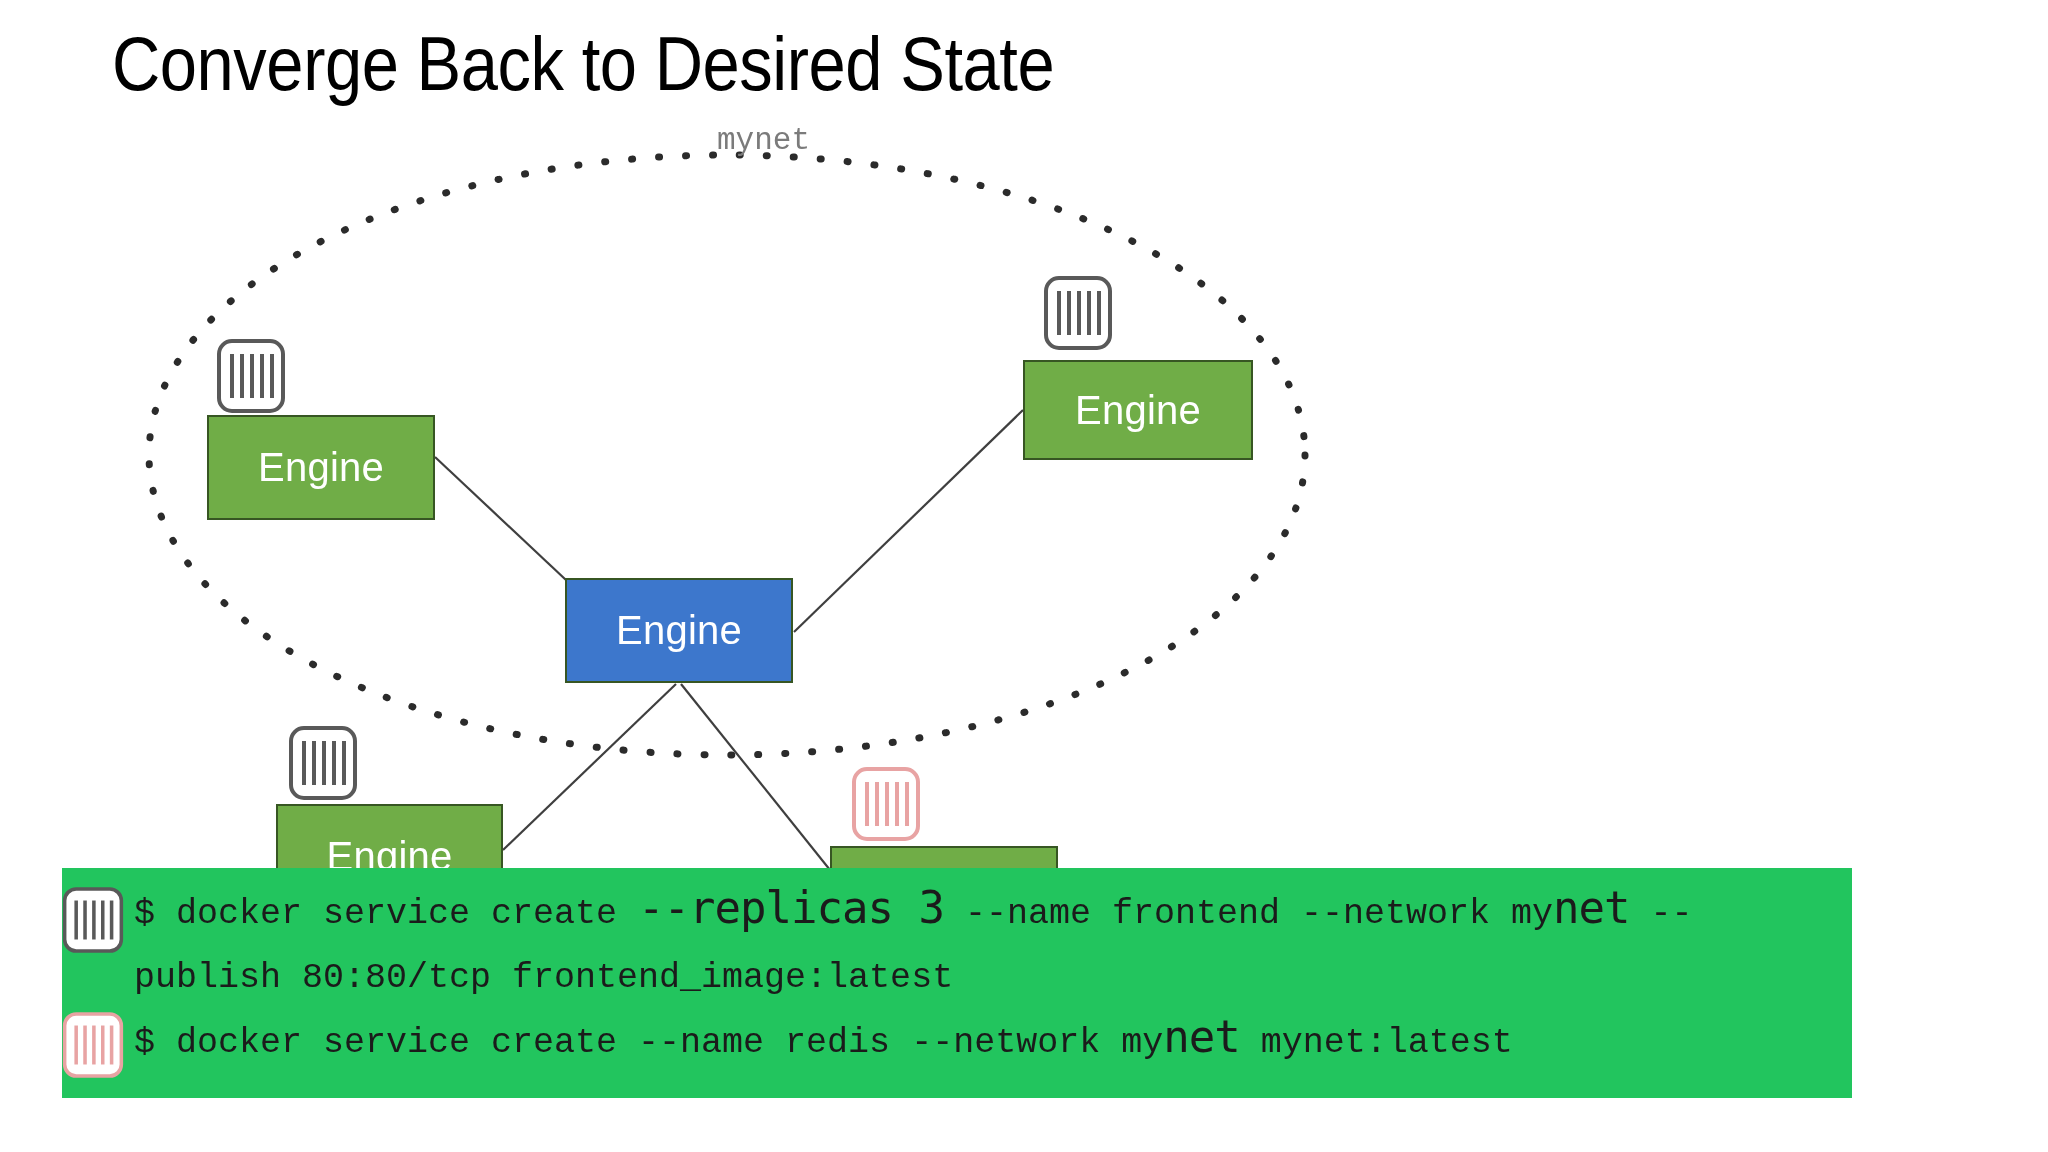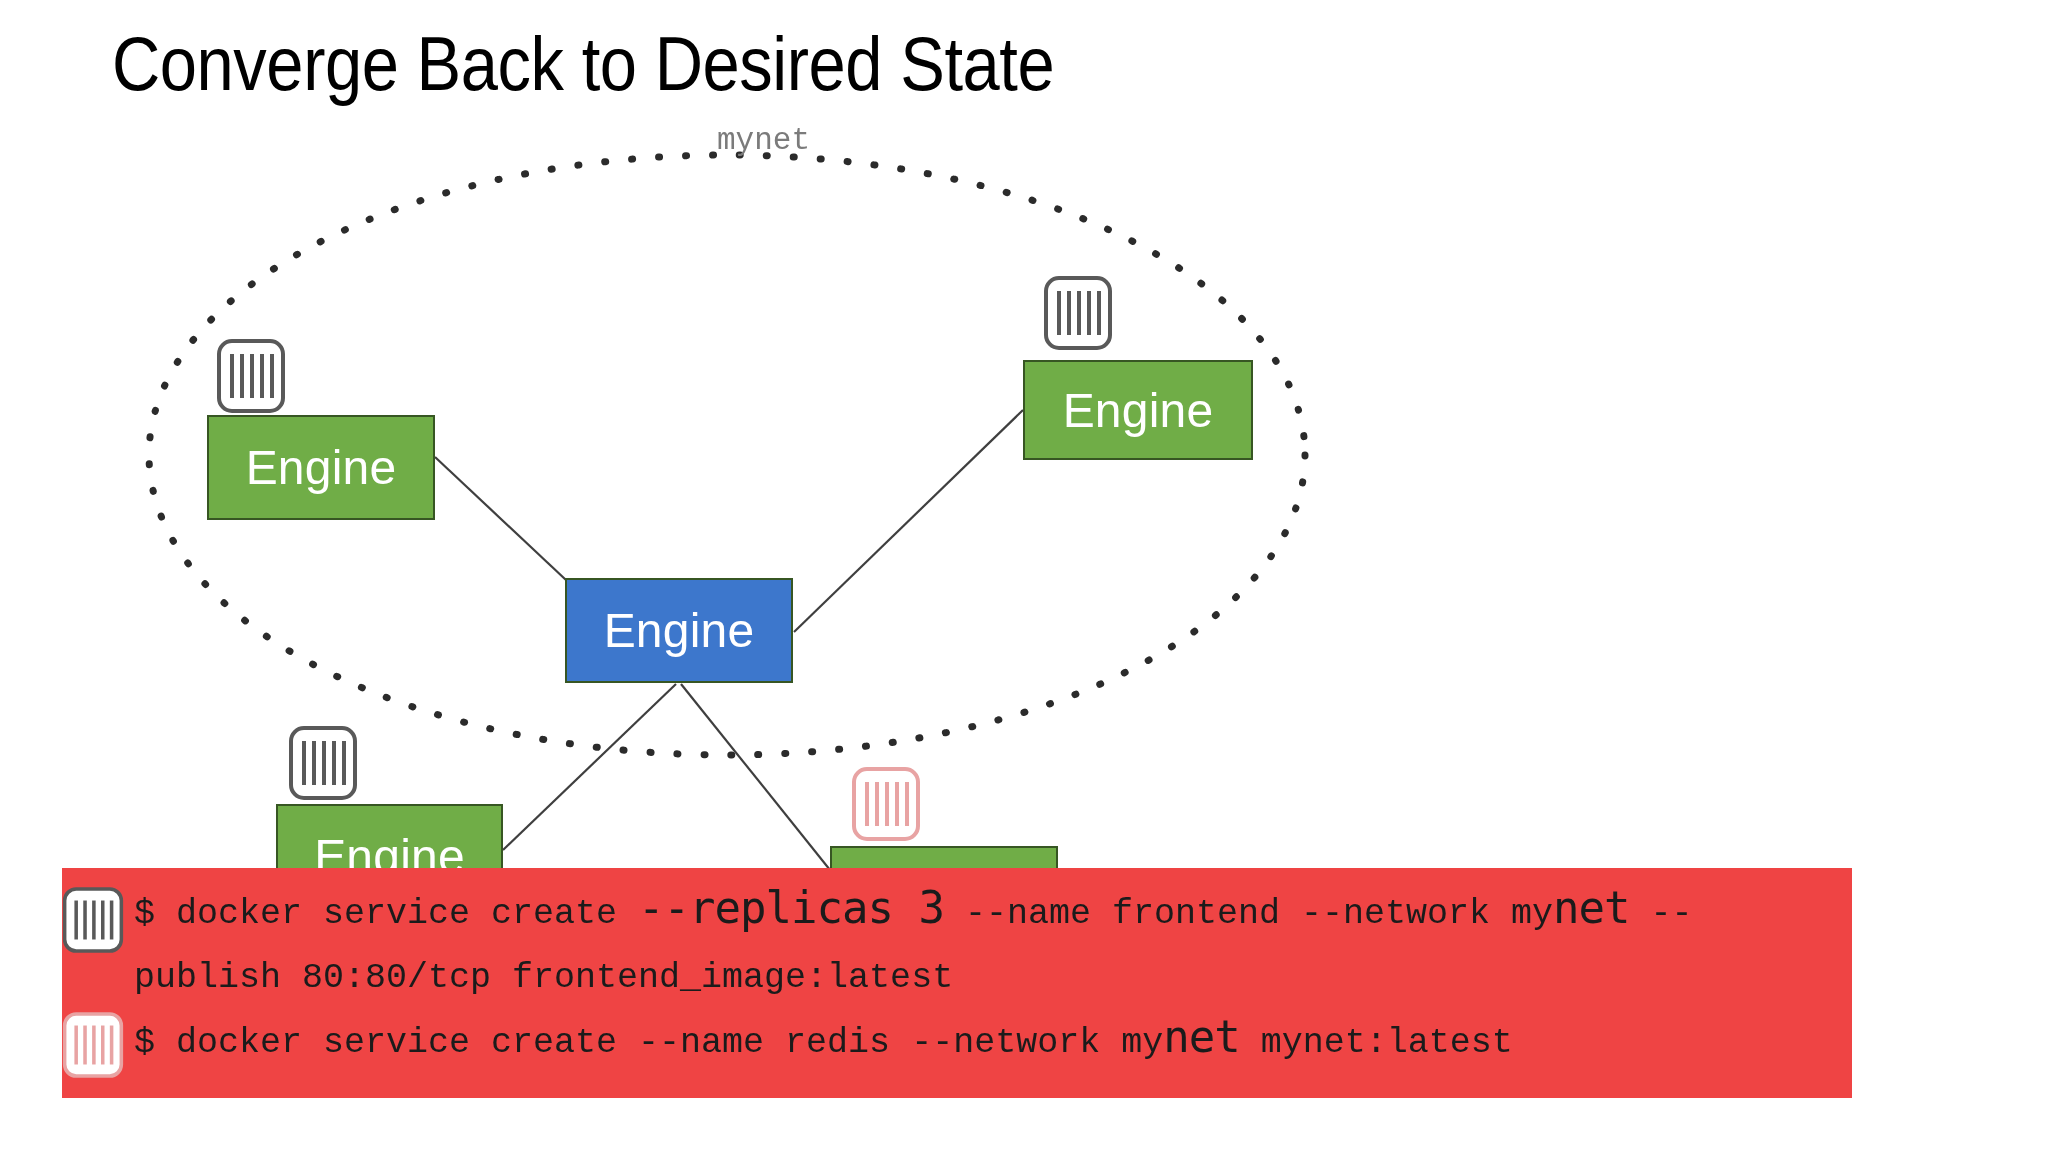--- a/index.html
+++ b/index.html
@@ -47,21 +47,21 @@
 
   .engine-node {
     position: absolute;
     box-sizing: border-box;
     border: 2px solid #375623;
     display: flex;
     align-items: center;
     justify-content: center;
     color: #ffffff;
     font-family: "Liberation Sans Narrow", "Liberation Sans", sans-serif;
-    font-size: 48px;
+    font-size: 40px;
     font-weight: 400;
     letter-spacing: 0.2px;
   }
   .engine-node.green { background: #70AD47; }
   .engine-node.blue  { background: #3D77CC; }
 
   
   .ctr-icon {
     position: absolute;
   }
@@ -73,21 +73,21 @@
     white-space: nowrap;
   }
 
   
   #code-block {
     position: absolute;
     left: 62px;
     top: 868px;
     width: 1790px;
     height: 230px;
-    background: #ef4444;
+    background: #22c55e;
   }
   .code-row {
     position: absolute;
     display: flex;
     align-items: flex-start;
   }
   .code-gutter {
     width: 72px;
     flex: 0 0 72px;
     position: relative;

